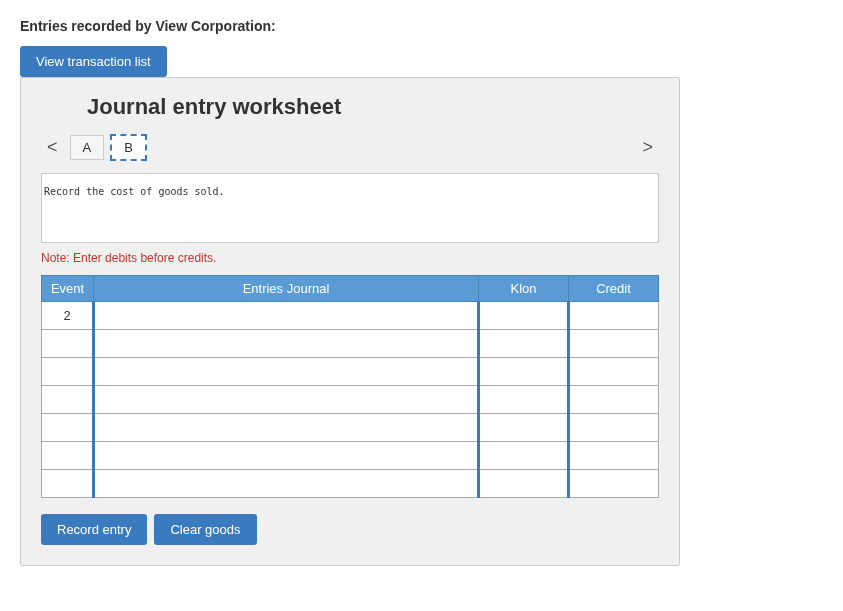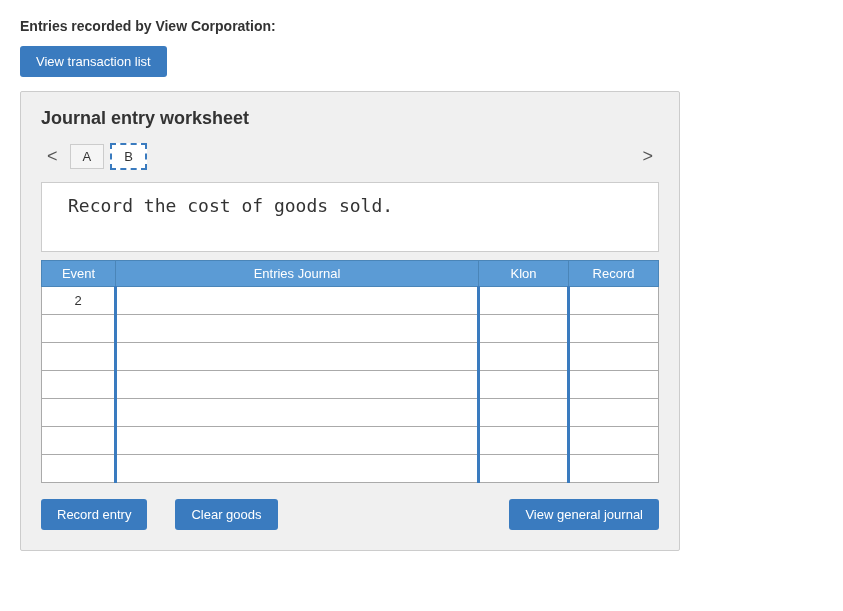--- a/index.html
+++ b/index.html
@@ -20,33 +20,33 @@
       display: inline-block;
       padding: 8px 16px;
       background-color: #3a7bbf;
       color: #fff;
       border: none;
       cursor: pointer;
       font-size: 13px;
       border-radius: 3px;
     }
     .view-transaction-btn {
-      margin-bottom: 14px;
     }
     .worksheet-container {
       background: #f0f0f0;
       border: 1px solid #ccc;
       border-radius: 2px;
       padding: 16px 20px 20px 20px;
       max-width: 660px;
     }
     .worksheet-title {
-      font-size: 18px;
+      font-size: 22px;
       font-weight: bold;
       margin-bottom: 14px;
+      margin-left: 46px;
     }
     .tabs-row {
       display: flex;
       align-items: center;
       margin-bottom: 12px;
       gap: 6px;
     }
     .tab-nav-btn {
       background: none;
       border: none;
@@ -71,25 +71,25 @@
     .tab.inactive {
       border: 1px solid #ccc;
       background: #f5f5f5;
     }
     .nav-right {
       margin-left: auto;
     }
     .instruction-box {
       background: #fff;
       border: 1px solid #ccc;
-      padding: 12px 26px;
+      padding: 12px 2px;
       margin-bottom: 8px;
       min-height: 70px;
       font-family: monospace;
-      font-size: 18px;
+      font-size: 10px;
     }
     .note-text {
       color: #c0392b;
       font-size: 12px;
       margin-bottom: 10px;
     }
     
     .journal-table {
       width: 100%;
       border-collapse: collapse;
@@ -97,21 +97,21 @@
       margin-bottom: 16px;
     }
     .journal-table thead tr th {
       background-color: #5b9bd5;
       color: #fff;
       padding: 5px 8px;
       text-align: center;
       border: 1px solid #4a85b8;
       font-weight: normal;
     }
-    .journal-table thead tr th.event-col { width: 74px; }
+    .journal-table thead tr th.event-col { width: 52px; }
     .journal-table thead tr th.journal-col { }
     .journal-table thead tr th.debit-col { width: 90px; }
     .journal-table thead tr th.credit-col { width: 90px; }
     .journal-table tbody tr td {
       border: 1px solid #aaa;
       padding: 0;
       height: 28px;
     }
     .journal-table tbody tr td.event-cell {
       text-align: center;
@@ -130,21 +130,21 @@
       padding: 2px 6px;
       font-size: 13px;
       background: #fff;
     }
     
     .journal-table tbody tr td.has-indicator {
       border-left: 3px solid #3a7bbf;
     }
     .footer-buttons {
       display: flex;
-      gap: 28px;
+      gap: 7px;
       align-items: flex-start;
     }
     .footer-buttons .spacer { flex: 1; }
   </style>
 </head>
 <body>
 
 
 
 <p class="page-title">Entries recorded by View Corporation:</p>
@@ -160,28 +160,29 @@
     <div class="tab active">B</div>
     <span class="nav-right">
       <button class="tab-nav-btn">&gt;</button>
     </span>
   </div>
 
   <div class="instruction-box">
     <span>Record the cost of goods sold.</span>
   </div>
 
+  <p class="note-text">Note: Enter debits before credits.</p>
 
   <table class="journal-table">
     <thead>
       <tr>
         <th class="event-col">Event</th>
         <th class="journal-col">Entries Journal</th>
         <th class="debit-col">Klon</th>
-        <th class="credit-col">Record</th>
+        <th class="credit-col">Credit</th>
       </tr>
     </thead>
     <tbody id="table-body">
     <tr>
           <td class="event-cell">2</td>
           <td class="input-cell has-indicator"><input type="text" style=""></td>
           <td class="input-cell has-indicator"><input type="text" style=""></td>
           <td class="input-cell has-indicator"><input type="text" style=""></td>
         </tr>
         <tr>
@@ -220,18 +221,17 @@
           <td class="input-cell has-indicator"><input type="text" style=""></td>
           <td class="input-cell has-indicator"><input type="text" style=""></td>
         </tr>
       </tbody>
   </table>
 
   <div class="footer-buttons">
     <button class="btn">Record entry</button>
     <button class="btn">Clear goods</button>
     <span class="spacer"></span>
-    <button class="btn">View general journal</button>
   </div>
 </div>
 
 
 
 
 </body></html>

